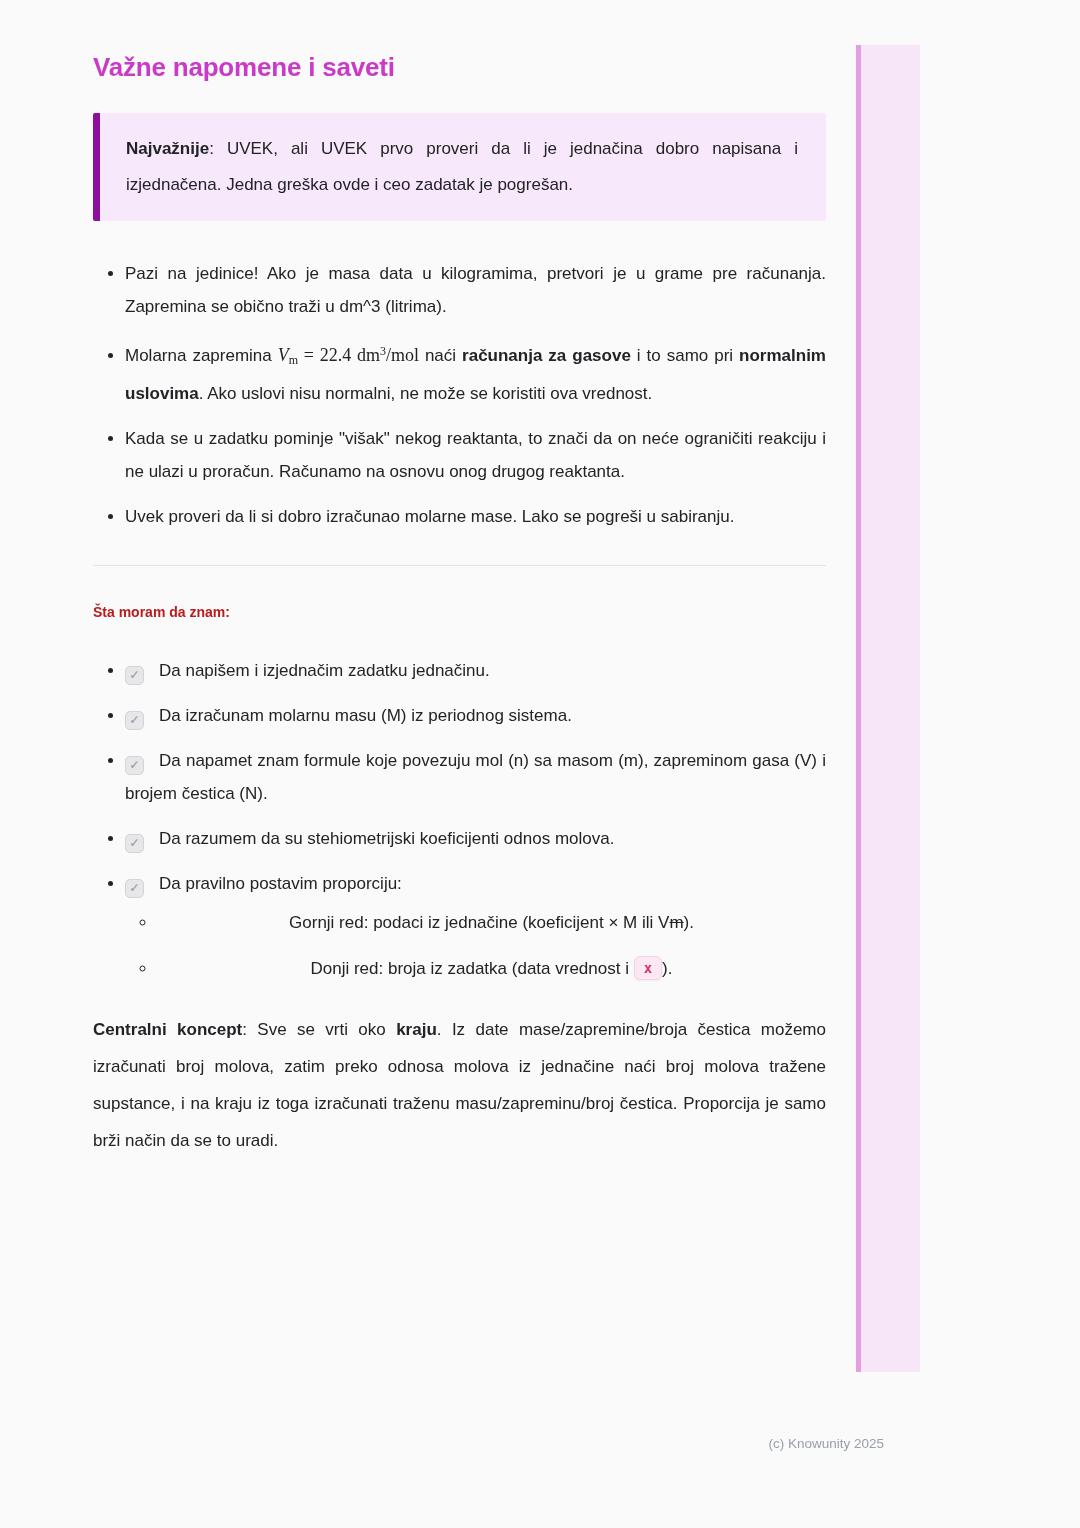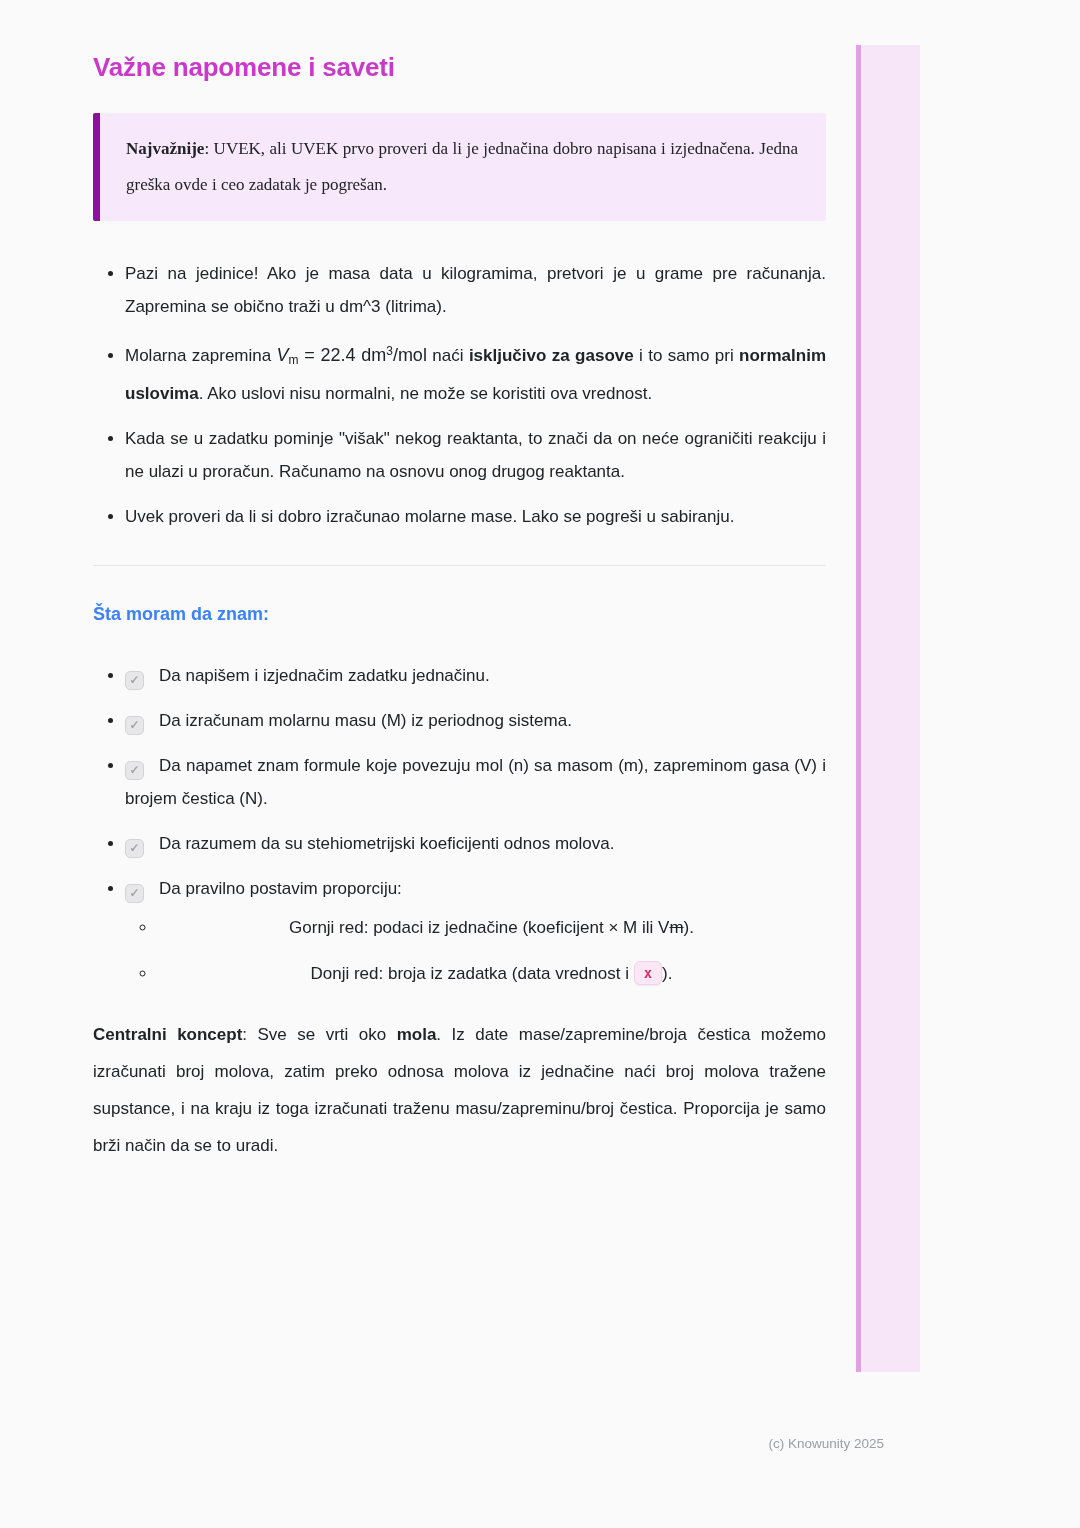--- a/index.html
+++ b/index.html
@@ -25,41 +25,40 @@
     color:#ca3ac9;
     font-size:26px; font-weight:700; letter-spacing:-0.2px;
   }
 
   .callout {
     margin-top:30px;
     background:#f8e8fb;
     border-left:7px solid #8c0f9e;
     border-radius:2px;
     padding:18px 28px 18px 26px;
-    font-family:Liberation Serif, serif;
   }
   .callout p { font-size:17px; line-height:36px; text-align:justify; }
 
   ul.bullets { margin-top:36px; padding-left:32px; list-style:disc outside; }
   ul.bullets li {
     font-size:17px; line-height:33px;
     text-align:justify;
     margin-bottom:12px;
   }
 
-  .math { font-family:Liberation Sans, sans-serif; font-size:18px; }
+  .math { font-family:Liberation Serif, serif; font-size:18px; }
   .math .var { font-style:italic; }
   .math sub { font-size:12px; vertical-align:-3px; }
   .math sup { font-size:12px; vertical-align:6px; }
 
   hr.divider { border:none; border-top:1px solid #e4e4e8; margin:32px 0 0 0; }
 
   h2.accent.second { margin-top:44px; }
 
-  .subheading { font-size:18px; font-weight:700; margin-top:38px; color:#3b82f6; }
+  .subheading { font-size:14px; font-weight:700; margin-top:38px; color:#b91c1c; }
 
   ul.checklist { margin-top:34px; padding-left:32px; list-style:disc outside; }
   ul.checklist > li {
     font-size:17px; line-height:33px;
     margin-bottom:12px;
     text-align:justify;
   }
 
   .checkbox {
     display:inline-block;
@@ -114,21 +113,21 @@
   <main class="content">
 
     <h2 class="accent">Važne napomene i saveti</h2>
 
     <div class="callout">
       <p><strong>Najvažnije</strong><span>: UVEK, ali UVEK prvo proveri da li je jednačina dobro napisana i izjednačena. Jedna greška ovde i ceo zadatak je pogrešan.</span></p>
     </div>
 
     <ul class="bullets">
       <li>Pazi na jedinice! Ako je masa data u kilogramima, pretvori je u grame pre računanja. Zapremina se obično traži u dm^3 (litrima).</li>
-      <li><span>Molarna zapremina </span><span class="math"><span class="var">V</span><sub>m</sub><span> = 22.4 dm</span><sup>3</sup><span>/mol</span></span><span> naći </span><strong>isključivo za gasove</strong><span> i to samo pri </span><strong>normalnim uslovima</strong><span>. Ako uslovi nisu normalni, ne može se koristiti ova vrednost.</span></li>
+      <li><span>Molarna zapremina </span><span class="math"><span class="var">V</span><sub>m</sub><span> = 22.4 dm</span><sup>3</sup><span>/mol</span></span><span> naći </span><strong>računanja za gasove</strong><span> i to samo pri </span><strong>normalnim uslovima</strong><span>. Ako uslovi nisu normalni, ne može se koristiti ova vrednost.</span></li>
       <li>Kada se u zadatku pominje "višak" nekog reaktanta, to znači da on neće ograničiti reakciju i ne ulazi u proračun. Računamo na osnovu onog drugog reaktanta.</li>
       <li>Uvek proveri da li si dobro izračunao molarne mase. Lako se pogreši u sabiranju.</li>
     </ul>
 
     <hr class="divider">
 
 
     <p class="subheading">Šta moram da znam:</p>
 
     <ul class="checklist">
@@ -137,19 +136,19 @@
       <li><span class="checkbox">✓</span><span>Da napamet znam formule koje povezuju mol (n) sa masom (m), zapreminom gasa (V) i brojem čestica (N).</span></li>
       <li><span class="checkbox">✓</span><span>Da razumem da su stehiometrijski koeficijenti odnos molova.</span></li>
       <li><span class="checkbox">✓</span><span>Da pravilno postavim proporciju:</span>
         <ul class="sublist">
           <li><span>Gornji red: podaci iz jednačine (koeficijent × M ili V</span><span class="strike">m</span><span>).</span></li>
           <li><span>Donji red: broja iz zadatka (data vrednost i </span><span class="badge">x</span><span>).</span></li>
         </ul>
       </li>
     </ul>
 
-    <p class="concept"><strong>Centralni koncept</strong><span>: Sve se vrti oko </span><strong>mola</strong><span>. Iz date mase/zapremine/broja čestica možemo izračunati broj molova, zatim preko odnosa molova iz jednačine naći broj molova tražene supstance, i na kraju iz toga izračunati traženu masu/zapreminu/broj čestica. Proporcija je samo brži način da se to uradi.</span></p>
+    <p class="concept"><strong>Centralni koncept</strong><span>: Sve se vrti oko </span><strong>kraju</strong><span>. Iz date mase/zapremine/broja čestica možemo izračunati broj molova, zatim preko odnosa molova iz jednačine naći broj molova tražene supstance, i na kraju iz toga izračunati traženu masu/zapreminu/broj čestica. Proporcija je samo brži način da se to uradi.</span></p>
 
   </main>
 
   <div class="footer">(c) Knowunity 2025</div>
 
 </div>
 
 </body></html>

